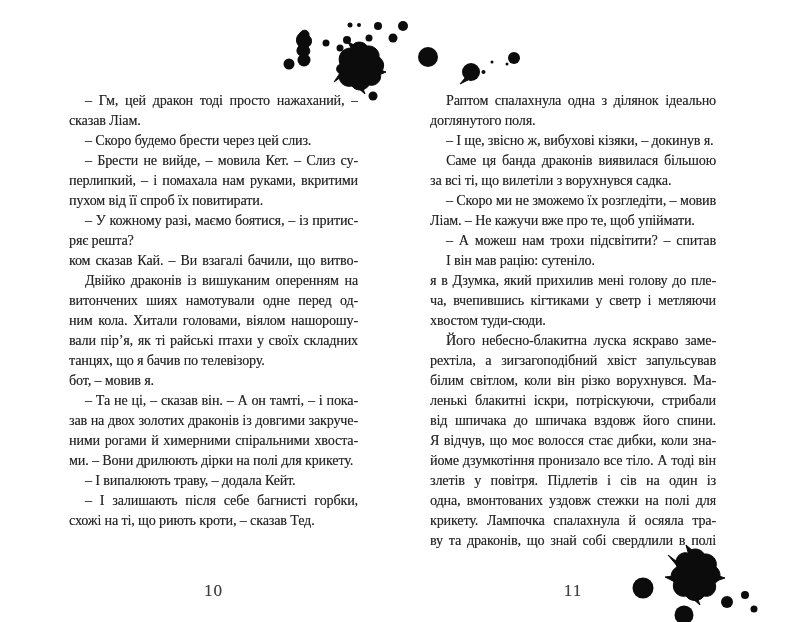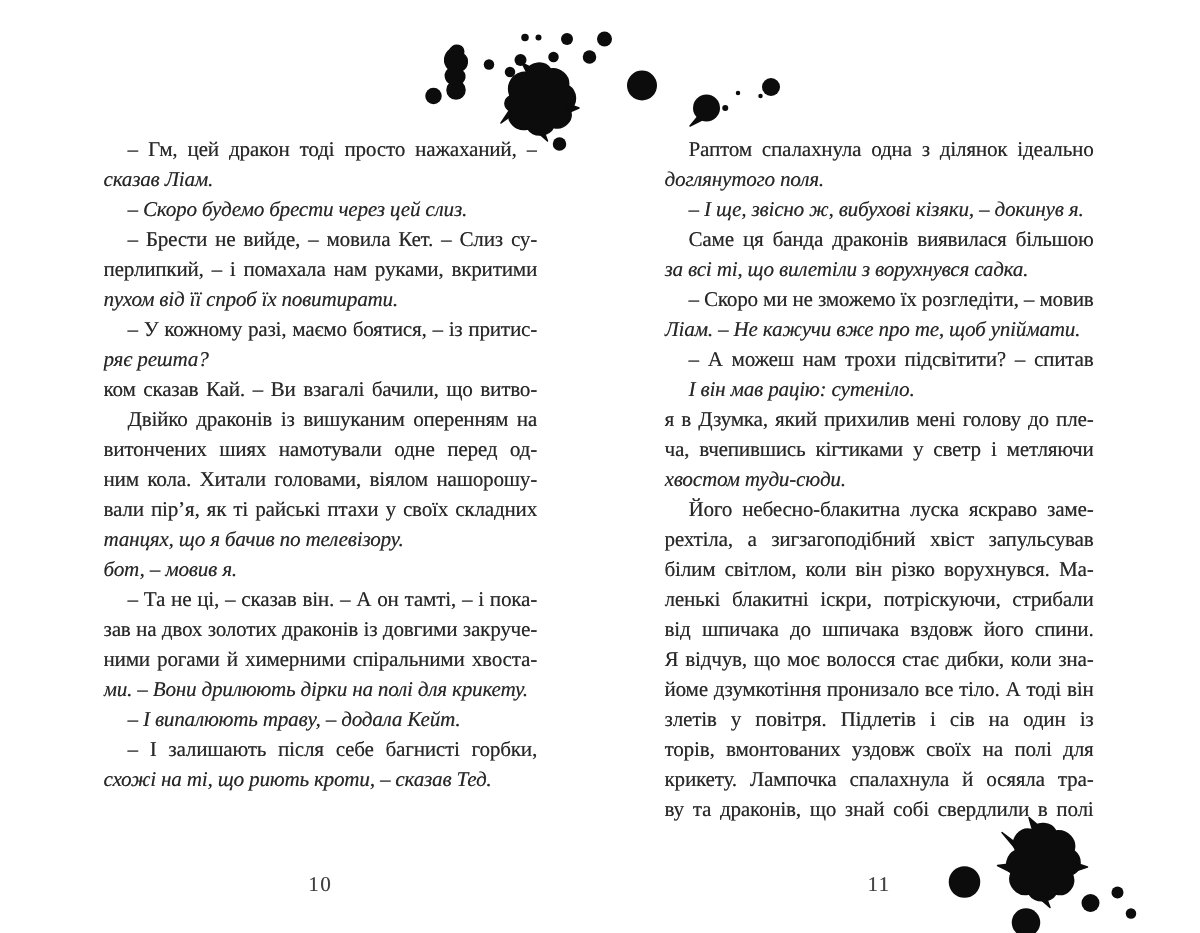--- a/index.html
+++ b/index.html
@@ -27,47 +27,46 @@
     width: 800px;
     height: 622px;
     pointer-events: none;
   }
   .page-col {
     position: absolute;
     top: 71px;
     height: 520px;
   }
   .page-col.left  { left: 69px;  width: 289px; }
-  .page-col.right { left: 443px; width: 286px; }
+  .page-col.right { left: 430px; width: 286px; }
   .line {
     height: 20px;
     line-height: 20px;
     font-size: 14px;
     letter-spacing: -0.1px;
     color: #272727;
     text-align: justify;
     text-align-last: justify;
     overflow: hidden;
     text-shadow: 0.2px 0.2px 0.35px rgba(35,35,35,0.55);
   }
   .line.last {
     text-align: center;
     text-align-last: left;
-    font-style: italic;
   }
   .line.ind { text-indent: 16px; }
   .pagenum {
     position: absolute;
     top: 490px;
     left: 0;
     width: 100%;
     height: 20px;
     line-height: 20px;
     text-align: center;
-    font-size: 14px;
+    font-size: 17px;
     letter-spacing: 1px;
     color: #3e3e3e;
     text-shadow: 0.2px 0.2px 0.3px rgba(60,60,60,0.5);
   }
 </style>
 </head>
 <body>
 
 <div class="spread">
 
@@ -158,20 +157,20 @@
         <div class="line">ча, вчепившись кігтиками у светр і метляючи</div>
         <div class="line last">хвостом туди-сюди.</div>
         <div class="line ind">Його небесно-блакитна луска яскраво заме-</div>
         <div class="line">рехтіла, а зигзагоподібний хвіст запульсував</div>
         <div class="line">білим світлом, коли він різко ворухнувся. Ма-</div>
         <div class="line">ленькі блакитні іскри, потріскуючи, стрибали</div>
         <div class="line">від шпичака до шпичака вздовж його спини.</div>
         <div class="line">Я відчув, що моє волосся стає дибки, коли зна-</div>
         <div class="line">йоме дзумкотіння пронизало все тіло. А тоді він</div>
         <div class="line">злетів у повітря. Підлетів і сів на один із прожек-</div>
-        <div class="line">торів, вмонтованих уздовж своїх на полі для</div>
+        <div class="line">одна, вмонтованих уздовж стежки на полі для</div>
         <div class="line">крикету. Лампочка спалахнула й осяяла тра-</div>
         <div class="line">ву та драконів, що знай собі свердлили в полі</div>
       </div>
     <div class="pagenum">11</div>
   </div>
 
 </div>
 
 </body></html>

